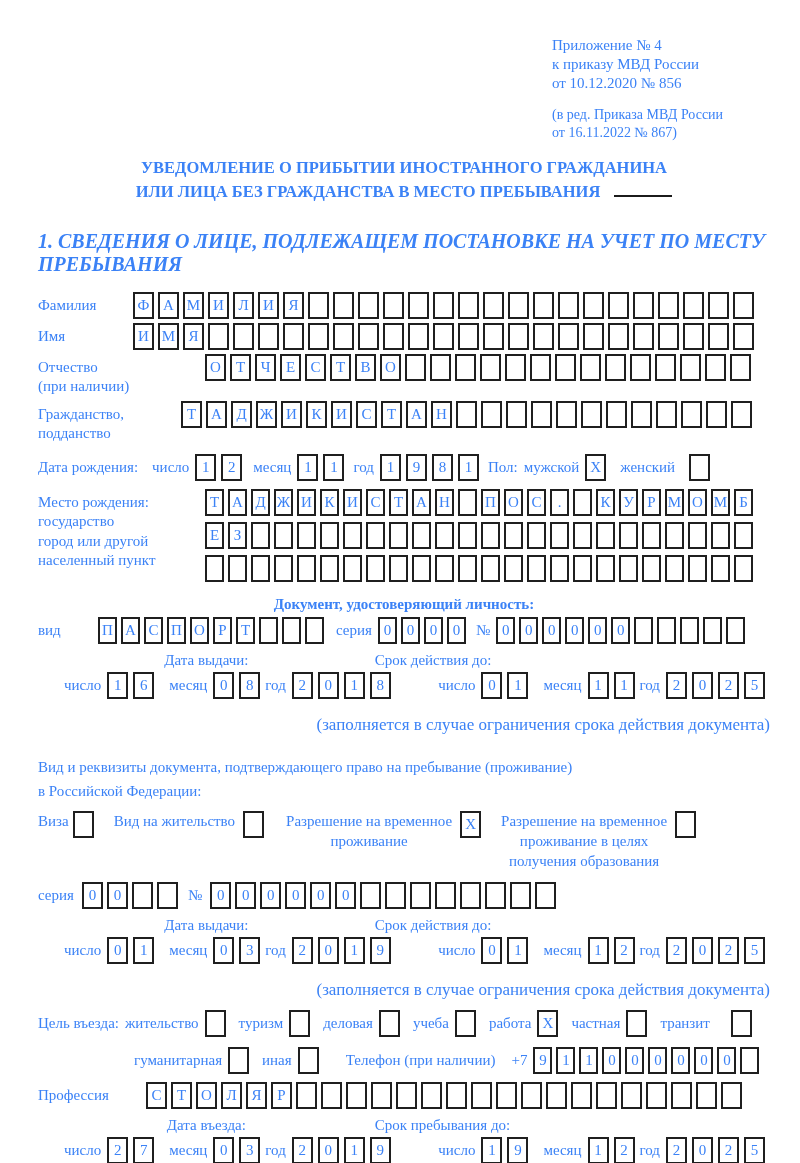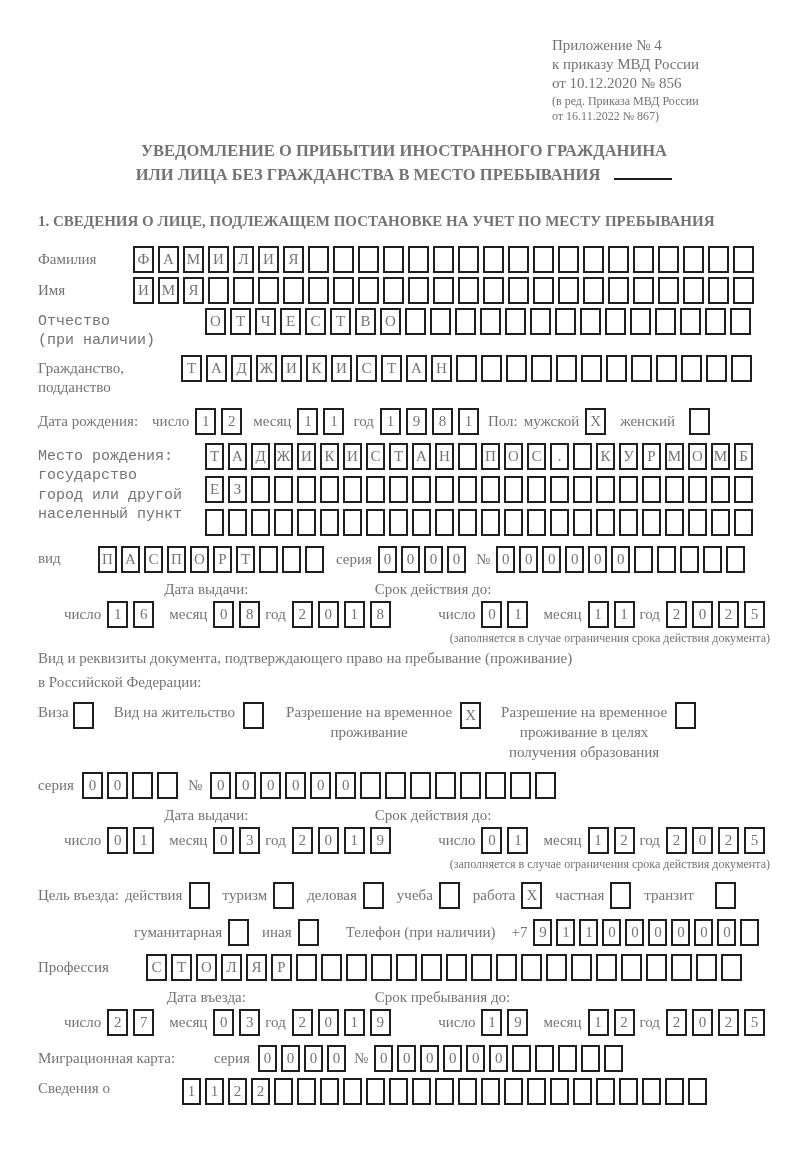--- a/index.html
+++ b/index.html
@@ -1,31 +1,31 @@
 <!DOCTYPE html>
 <html><head>
 <meta charset="utf-8">
 <style>
   * { margin:0; padding:0; box-sizing:border-box; }
   html,body { background:#ffffff; }
   .page {
-    width:800px; height:1163px; overflow:hidden; background:#ffffff; color:#737373;
+    width:800px; height:1163px; overflow:hidden; background:#ffffff; color:#3b82f6;
     font-family:"Liberation Serif", serif; font-size:15px;
     padding:36px 30px 20px 38px; position:relative;
   }
   .annex { margin-left:auto; width:218px; line-height:1.28; font-size:15px; }
-  .annex-edit { font-size:12px; margin-top:0; line-height:1.3; }
+  .annex-edit { font-size:14px; margin-top:12px; line-height:1.3; }
   .form-word { text-align:right; font-weight:bold; font-size:16px; margin-top:16px; letter-spacing:.4px; }
   .title { text-align:center; font-weight:bold; font-size:16.5px; margin-top:14px; line-height:1.45; }
   .blank-line { display:inline-block; width:58px; border-bottom:2px solid #1b1b1b; margin-left:14px; }
-  .sec-head { font-weight:bold; font-size:15px; margin-top:26px; }
+  .sec-head { font-weight:bold; font-size:20px; margin-top:26px;font-style:italic; }
 
   .frow { display:flex; align-items:flex-start; margin-top:4px; }
   .flabel { line-height:1.3; padding-top:4px; flex-shrink:0; }
-  .w95{width:95px;} .w143{width:143px;} .w167{width:167px;font-family:Liberation Mono, monospace;} .w108{width:108px;}
+  .w95{width:95px;} .w143{width:143px;} .w167{width:167px;} .w108{width:108px;}
   .w60{width:60px;} .w150{width:150px;}
 
   .cells { display:flex; flex-shrink:0; }
   .cell { width:21px; height:27px; border:2px solid #1f1f1f; margin-right:4px;
           display:inline-flex; align-items:center; justify-content:center;
           font-size:15px; flex-shrink:0; background:#fff; }
   .sm .cell { width:19px; margin-right:4px; }
   .dt .cell { margin-right:5px; }
 
   .inline { display:flex; align-items:center; flex-wrap:nowrap; }
@@ -35,21 +35,21 @@
   .center-bold { text-align:center; font-weight:bold; margin-top:8px; font-size:15px; }
 
   .dates-wrap { margin-top:8px; }
   .dates-heads { display:flex; }
   .dhead-left { width:46%; text-align:center; }
   .dhead-right { flex:1; text-align:left; }
   .dates-fields { display:flex; justify-content:space-between; padding-left:26px; margin-top:3px; }
   .dgroup { display:flex; align-items:center; }
   .dlab { margin-right:6px; }
   .dgap { margin-left:10px; }
-  .dates-note { text-align:right; font-size:12px; margin-top:3px; }
+  .dates-note { text-align:right; font-size:17px; margin-top:16px; }
 
   .permit-row { display:flex; align-items:flex-start; margin-top:8px; }
   .permit-item { display:flex; align-items:flex-start; }
   .permit-text { text-align:center; line-height:1.35; }
   .chk { margin-left:8px; margin-top:0; }
 
   .purpose-row { display:flex; align-items:center; margin-top:10px; }
   .pitem { display:flex; align-items:center; margin-right:9px; }
   .pitem .cells { margin-left:6px; }
 
@@ -320,20 +320,21 @@
           <span class="cell"></span>
           <span class="cell"></span>
           <span class="cell"></span>
           <span class="cell"></span>
           <span class="cell"></span>
           <span class="cell"></span>
         </div>
     </div>
   </div>
 
+  <div class="center-bold">Документ, удостоверяющий личность:</div>
 
   <div class="frow inline" style="margin-top:4px;">
     <span class="flabel w60" style="padding-top:0;">вид</span>
     <span class="cells sm">
         <span class="cell">П</span>
         <span class="cell">А</span>
         <span class="cell">С</span>
         <span class="cell">П</span>
         <span class="cell">О</span>
         <span class="cell">Р</span>
@@ -406,21 +407,21 @@
             <span class="cell">2</span>
             <span class="cell">0</span>
             <span class="cell">2</span>
             <span class="cell">5</span>
           </span>
       </span>
     </div>
     <div class="dates-note">(заполняется в случае ограничения срока действия документа)</div>
   </div>
 
-  <div style="margin-top:0; line-height:1.6;">
+  <div style="margin-top:20px; line-height:1.6;">
     <div>Вид и реквизиты документа, подтверждающего право на пребывание (проживание)</div>
     <div>в Российской Федерации:</div>
   </div>
 
   <div class="permit-row">
     <div class="permit-item">
       <span class="permit-text">Виза</span>
       <span class="cells chk" style="margin-left:4px;">
           <span class="cell"></span>
         </span>
@@ -523,21 +524,21 @@
             <span class="cell">5</span>
           </span>
       </span>
     </div>
     <div class="dates-note">(заполняется в случае ограничения срока действия документа)</div>
   </div>
 
   <div class="purpose-row">
     <span style="margin-right:6px;">Цель въезда:</span>
     <span class="pitem">
-      <span>действия</span>
+      <span>жительство</span>
       <span class="cells">
           <span class="cell"></span>
         </span>
     </span>
     <span class="pitem">
       <span>туризм</span>
       <span class="cells">
           <span class="cell"></span>
         </span>
     </span>

